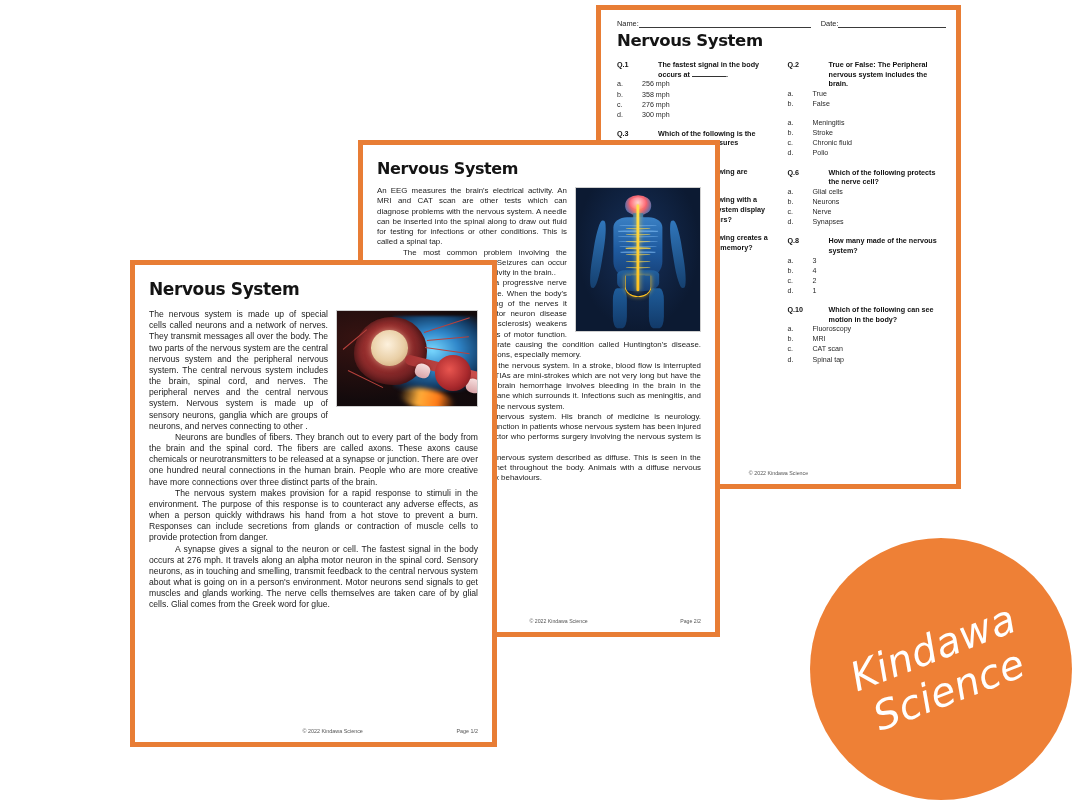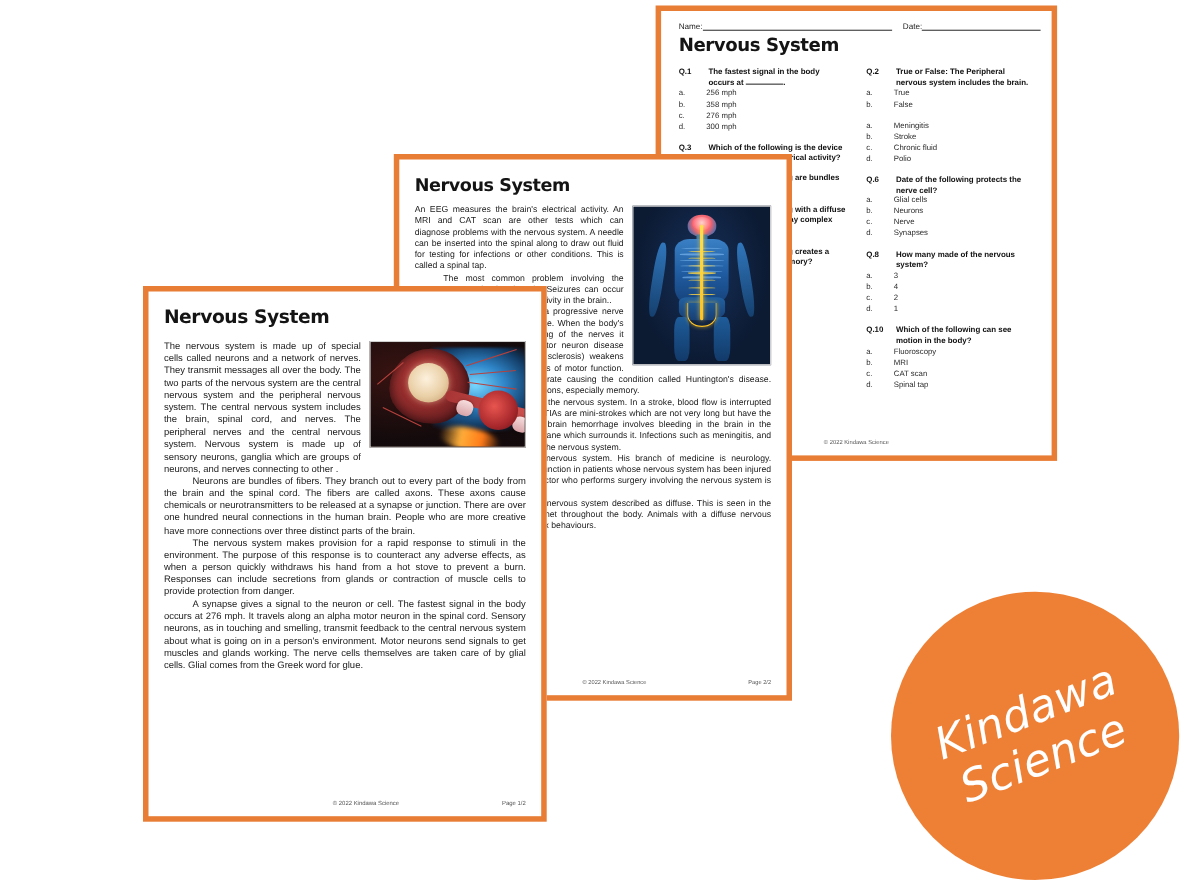--- a/index.html
+++ b/index.html
@@ -204,40 +204,40 @@
   }
   .nerve-art .loop{
     position:absolute;left:50%;top:62%;transform:translateX(-50%);
     width:26%;height:16%;border:1.5px solid #ffc21f;border-top:none;
     border-radius:0 0 50% 50%;
     box-shadow:0 0 4px rgba(255,200,40,.6);
   }
 
   
   #page3{
-    left:596px;top:5px;width:365px;height:414px;
+    left:596px;top:5px;width:365px;height:484px;
     z-index:10;
   }
   #page3 .page-inner{padding:9px 16px 8px 16px;}
   #page3 .namedate{
     display:flex;align-items:flex-end;gap:10px;
     font-size:7.4px;color:#1b1b1b;margin-bottom:2px;
   }
   #page3 .namedate .fld{display:flex;align-items:flex-end;}
   #page3 .namedate .lbl{white-space:nowrap;}
   #page3 .namedate .line{
     border-bottom:1px solid #3a3a3a;height:8px;display:inline-block;
   }
   #page3 .namedate .line.name{width:172px;}
   #page3 .namedate .line.date{width:108px;}
   #page3 .title{font-size:16.5px;margin:3px 0 10px 0;}
   #page3 .quiz-cols{display:flex;gap:18px;}
   #page3 .qcol{flex:1;}
   #page3 .q{margin-bottom:9px;}
-  #page3 .q-head{display:flex;gap:8px;align-items:flex-start;}
+  #page3 .q-head{display:flex;gap:22px;align-items:flex-start;}
   #page3 .q-num{font-weight:bold;font-size:7.2px;white-space:nowrap;color:#111;min-width:19px;}
   #page3 .q-text{font-weight:bold;font-size:7.2px;line-height:1.35;color:#111;}
   #page3 .opt{display:flex;gap:6px;font-size:7.1px;line-height:1.42;color:#2a2a2a;}
   #page3 .opt .ol{min-width:19px;}
   #page3 .blank{border-bottom:1px solid #333;display:inline-block;width:34px;}
   #page3 .footer{font-size:5.3px;}
   #page3 .footer .copy{text-align:center;padding-left:0;}
 
   
   #logo{
@@ -372,21 +372,21 @@
             </div>
             <div class="opt">
               <span class="ol">d.</span>
               <span>Polio</span>
             </div>
           </div>
 
           <div class="q">
             <div class="q-head">
               <span class="q-num">Q.6</span>
-              <span class="q-text">Date of the following protects the nerve cell?</span>
+              <span class="q-text">Which of the following protects the nerve cell?</span>
             </div>
             <div class="opt">
               <span class="ol">a.</span>
               <span>Glial cells</span>
             </div>
             <div class="opt">
               <span class="ol">b.</span>
               <span>Neurons</span>
             </div>
             <div class="opt">

